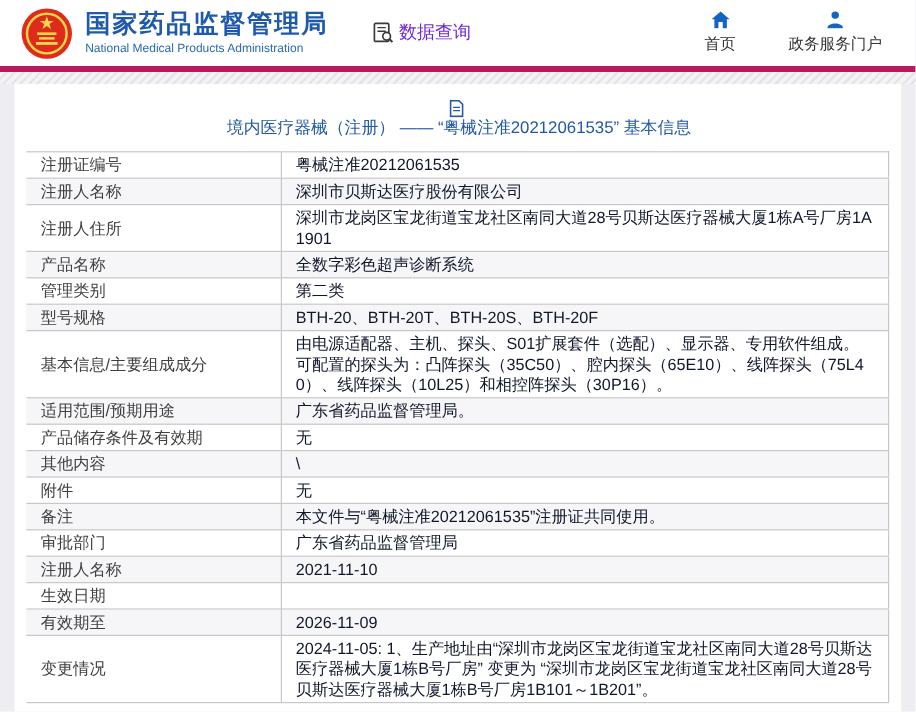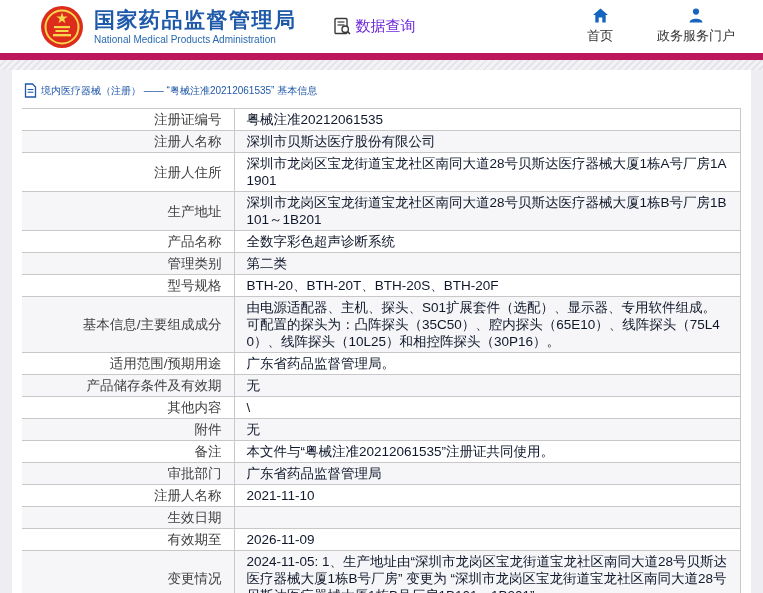--- a/index.html
+++ b/index.html
@@ -5,23 +5,23 @@
   * { margin: 0; padding: 0; box-sizing: border-box; }
   html, body { width: 763px; height: 593px; overflow: hidden; }
   body {
     font-family: "Liberation Sans", "DejaVu Sans", sans-serif;
     background: #eeeef2;
     color: #3f3f3f;
   }
   
   .header {
     height: 60px; background: #ffffff;
-    border-bottom: 7px solid #be185d;
+    border-bottom: 5px solid #be185d;
     display: flex; align-items: center;
-    padding: 0 18px 0 40px;
+    padding: 0 18px 0 17px;
     justify-content: center;
   }
   .emblem { width: 44px; height: 44px; flex: 0 0 auto; }
   .brand { margin-left: 10px; line-height: 1.1; }
   .brand-title { font-size: 21px; font-weight: bold; color: #1e5aa9; letter-spacing: 1.5px; }
   .brand-sub { font-size: 10px; color: #2a6ab0; margin-top: 3px; }
   .data-query { display: flex; align-items: center; margin-left: 36px; font-size: 15px; color: #6d28d9; cursor: pointer; }
   .data-query svg { margin-right: 4px; }
   .top-nav { margin-left: auto; display: flex; gap: 44px; padding-right: 10px; }
   .nav-item { display: flex; flex-direction: column; align-items: center; font-size: 13px; color: #333; cursor: pointer; }
@@ -31,40 +31,41 @@
     height: 10px;
     background: repeating-linear-gradient(135deg, #f3f3f6 0 3px, #e4e4ea 3px 5px);
   }
   
   .content {
     margin: 0 12px; background: #ffffff;
     min-height: 514px; padding: 9px 10px 14px 10px;
   }
   .breadcrumb {
     display: flex; align-items: center;
-    color: #2158a8; font-size: 10px;
+    color: #2158a8; font-size: 14px;
     padding: 4px 0 10px 2px;
+    flex-direction: column;
   }
   .breadcrumb svg { margin-right: 4px; flex: 0 0 auto; }
   
   table.info {
     width: 100%; border-collapse: collapse;
     border-top: 1px solid #c8c8c8;
     border-right: 1px solid #c8c8c8;
     table-layout: fixed;
   }
   table.info td {
     border-bottom: 1px solid #c8c8c8;
     font-size: 13.5px; line-height: 17px;
     padding: 2px 12px; vertical-align: middle;
     word-break: break-all;
   }
   table.info tr { height: 22px; }
   td.cell-label {
-    width: 212px; text-align: right;
+    width: 212px; text-align: left;
     border-right: 1px solid #c8c8c8;
     color: #3f3f3f;
   }
   td.cell-value { color: #0f172a; }
   tbody tr:nth-child(even) { background: #f6f6f8; }
 </style>
 </head>
 <body>
 
 <div class="header">
@@ -127,24 +128,20 @@
         </tr>
         <tr>
           <td class="cell-label"><span>注册人名称</span></td>
           <td class="cell-value">深圳市贝斯达医疗股份有限公司</td>
         </tr>
         <tr>
           <td class="cell-label"><span>注册人住所</span></td>
           <td class="cell-value">深圳市龙岗区宝龙街道宝龙社区南同大道28号贝斯达医疗器械大厦1栋A号厂房1A1901</td>
         </tr>
         <tr>
-          <td class="cell-label"><span>生产地址</span></td>
-          <td class="cell-value">深圳市龙岗区宝龙街道宝龙社区南同大道28号贝斯达医疗器械大厦1栋B号厂房1B101～1B201</td>
-        </tr>
-        <tr>
           <td class="cell-label"><span>产品名称</span></td>
           <td class="cell-value">全数字彩色超声诊断系统</td>
         </tr>
         <tr>
           <td class="cell-label"><span>管理类别</span></td>
           <td class="cell-value">第二类</td>
         </tr>
         <tr>
           <td class="cell-label"><span>型号规格</span></td>
           <td class="cell-value">BTH-20、BTH-20T、BTH-20S、BTH-20F</td>

